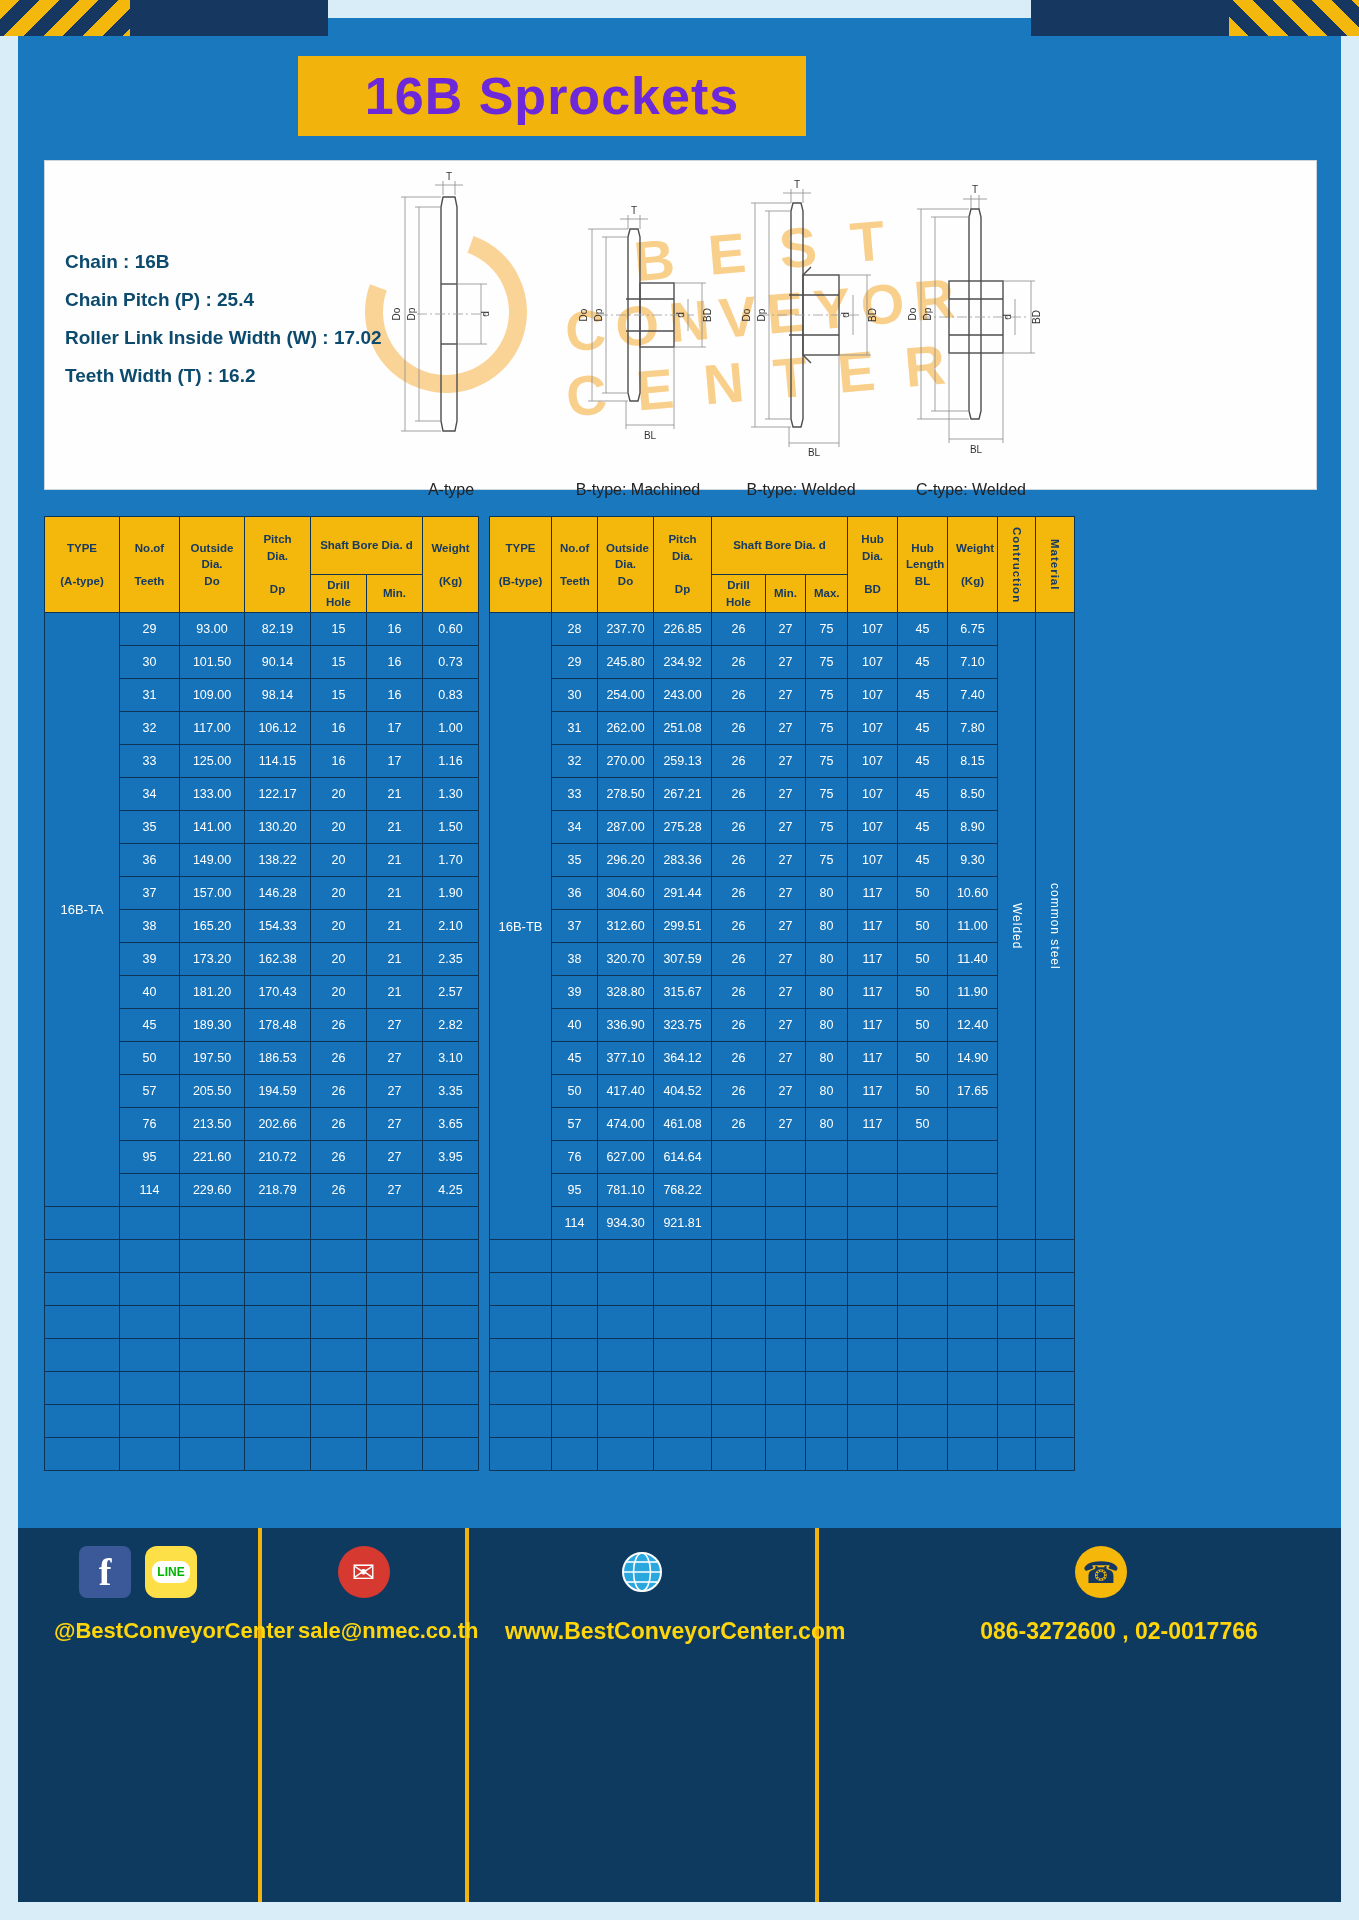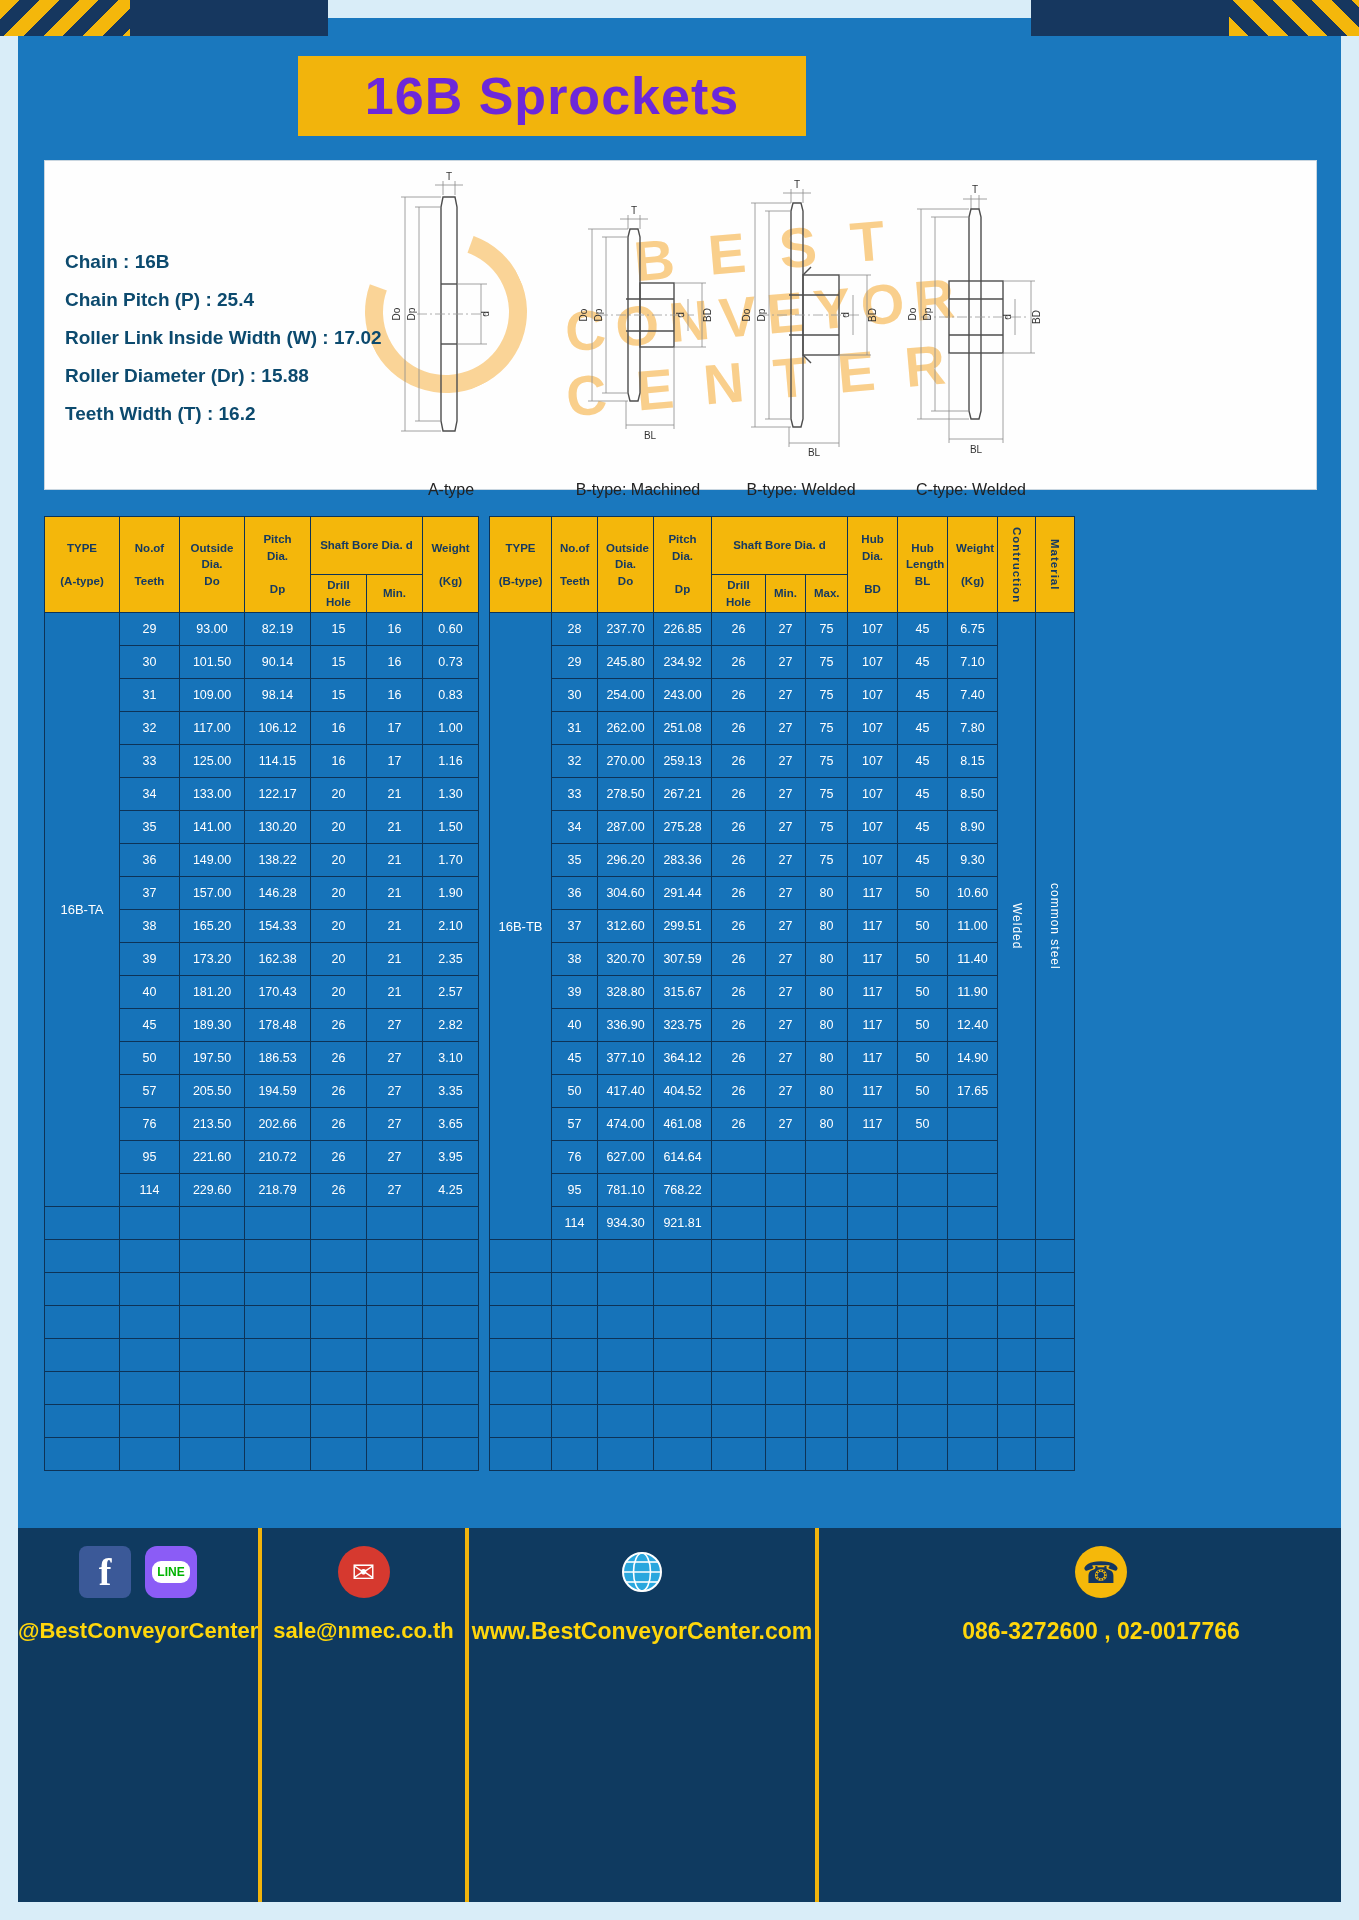--- a/index.html
+++ b/index.html
@@ -61,25 +61,25 @@
   .tbl td{color:#fff;font-size:12.5px;padding:0 2px;}
   .tbl td.type-cell{font-size:13px;}
   .tbl th.vert{writing-mode:vertical-rl;white-space:normal;letter-spacing:1px;padding:4px 2px;}
   .tbl td.vert-cell{writing-mode:vertical-rl;font-size:12px;letter-spacing:1px;}
 
   
   .footer{position:absolute;left:18px;top:1528px;width:1323px;height:374px;background:#0f3a60;z-index:3;}
   .f-divider{position:absolute;top:0;width:4px;height:100%;background:#f2b40c;}
   .f-sec{position:absolute;top:0;height:100%;text-align:center;}
   .f-icons{margin-top:14px;height:60px;display:flex;justify-content:center;align-items:center;gap:14px;}
-  .f-text{margin-top:16px;color:#ffd60b;font-weight:bold;font-size:23px;white-space:nowrap;}
+  .f-text{margin-top:16px;color:#ffd60b;font-weight:bold;font-size:23px;white-space:nowrap;padding-left:36px;}
   .icon{width:52px;height:52px;display:flex;align-items:center;justify-content:center;box-sizing:border-box;}
   .icon.fb{background:#3b5998;border-radius:8px;color:#fff;font-weight:bold;font-size:38px;
     font-family:"Liberation Serif",serif;}
-  .icon.line{background:#8b5cf6;border-radius:12px;}
+  .icon.line{background:#fde047;border-radius:12px;}
   .line-bubble{background:#fff;border-radius:9px;padding:5px 5px;color:#00b300;font-weight:bold;font-size:12px;line-height:1;}
   .icon.mail{background:#d6392f;border-radius:50%;color:#fff;font-size:28px;}
   .icon.mail::before{content:"\2709";}
   .icon.phone{background:#f5b80a;border-radius:50%;color:#14365f;font-size:30px;}
   .icon.phone::before{content:"\260E";}
   .icon.globe{background:transparent;}
 </style>
 </head>
 <body>
 
@@ -104,21 +104,20 @@
     <div class="wm">
       <div class="wm1">BEST</div>
       <div class="wm2">CONVEYOR</div>
       <div class="wm3">CENTER</div>
     </div>
 
     <div class="specs">
       <div>Chain : 16B</div>
       <div>Chain Pitch (P) : 25.4</div>
       <div>Roller Link Inside Width (W) : 17.02</div>
-      <div>Roller Diameter (Dr) : 15.88</div>
       <div>Teeth Width (T) : 16.2</div>
     </div>
 
     <div class="fig" id="fig-a">
       <svg width="160" height="290" viewBox="0 0 160 290">
         <line class="dim-l" x1="64" y1="14" x2="92" y2="14"></line>
         <line class="ext" x1="72" y1="10" x2="72" y2="24"></line>
         <line class="ext" x1="84" y1="10" x2="84" y2="24"></line>
         <text class="dim" x="78" y="9" text-anchor="middle">T</text>
         <polygon class="part" points="72,26 84,26 86,36 86,250 84,260 72,260 70,250 70,36"></polygon>

